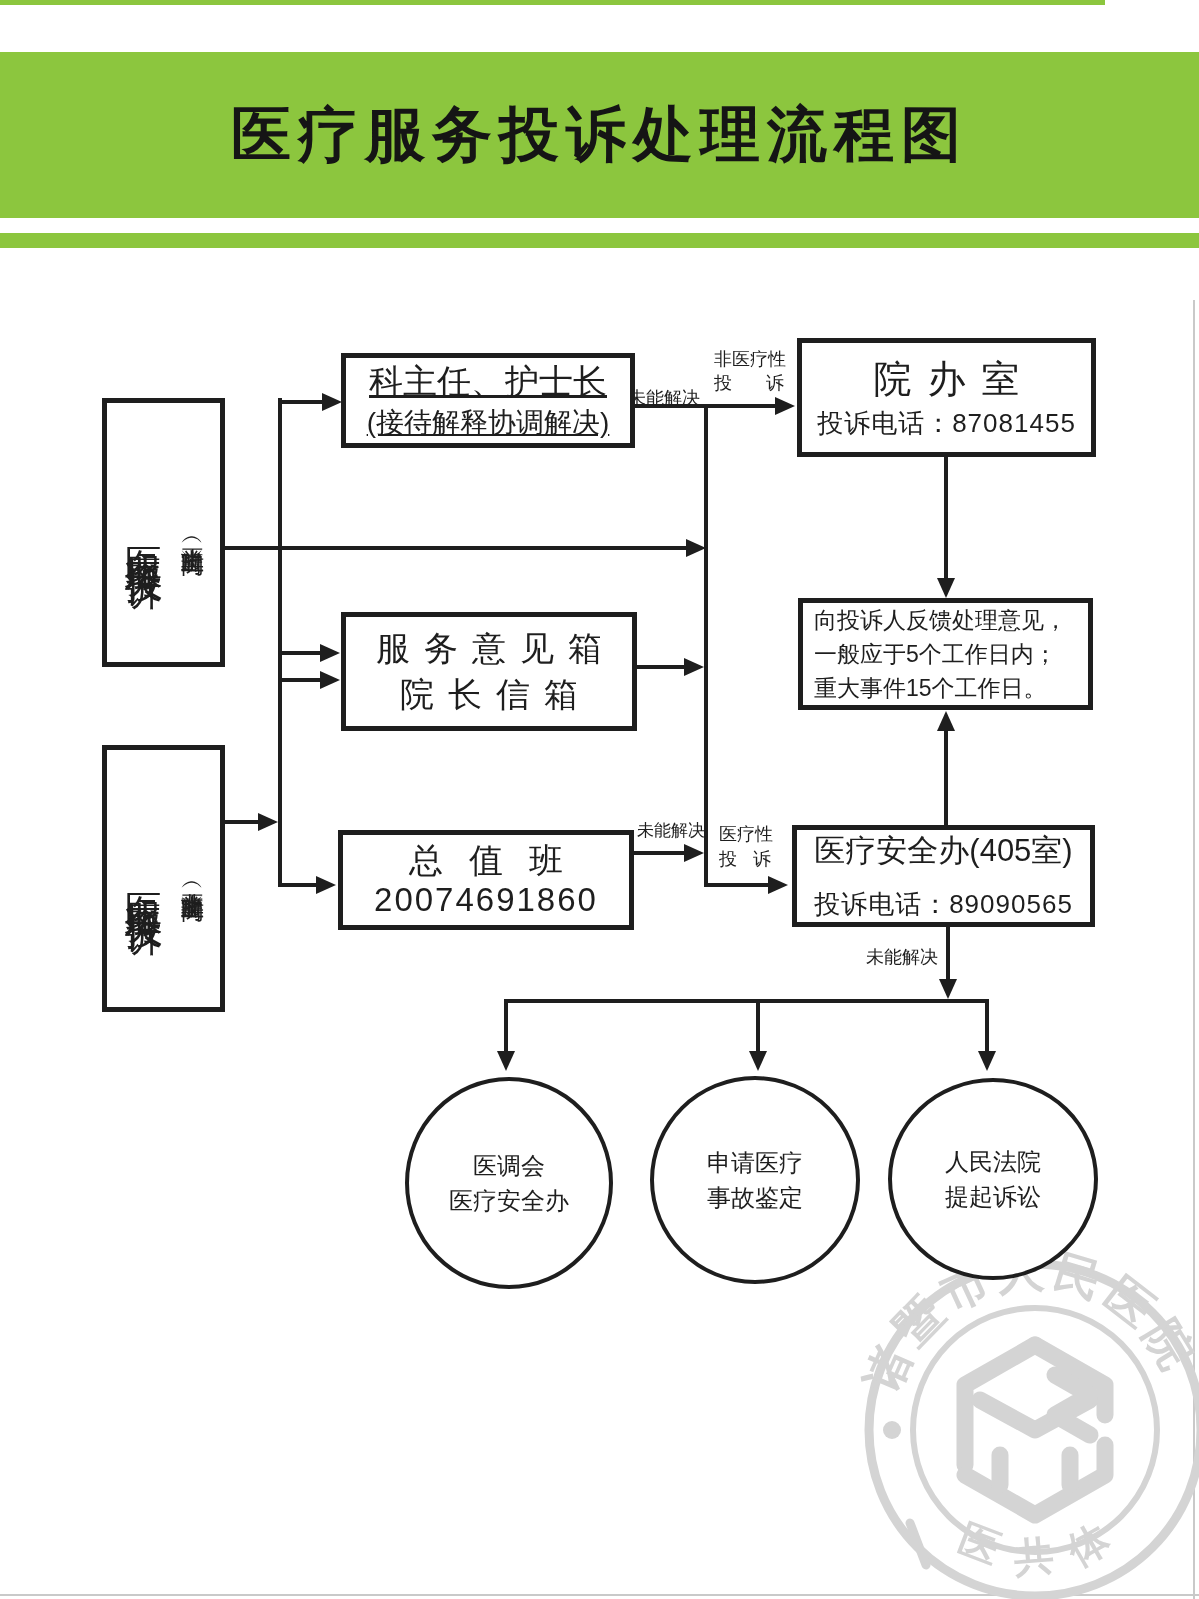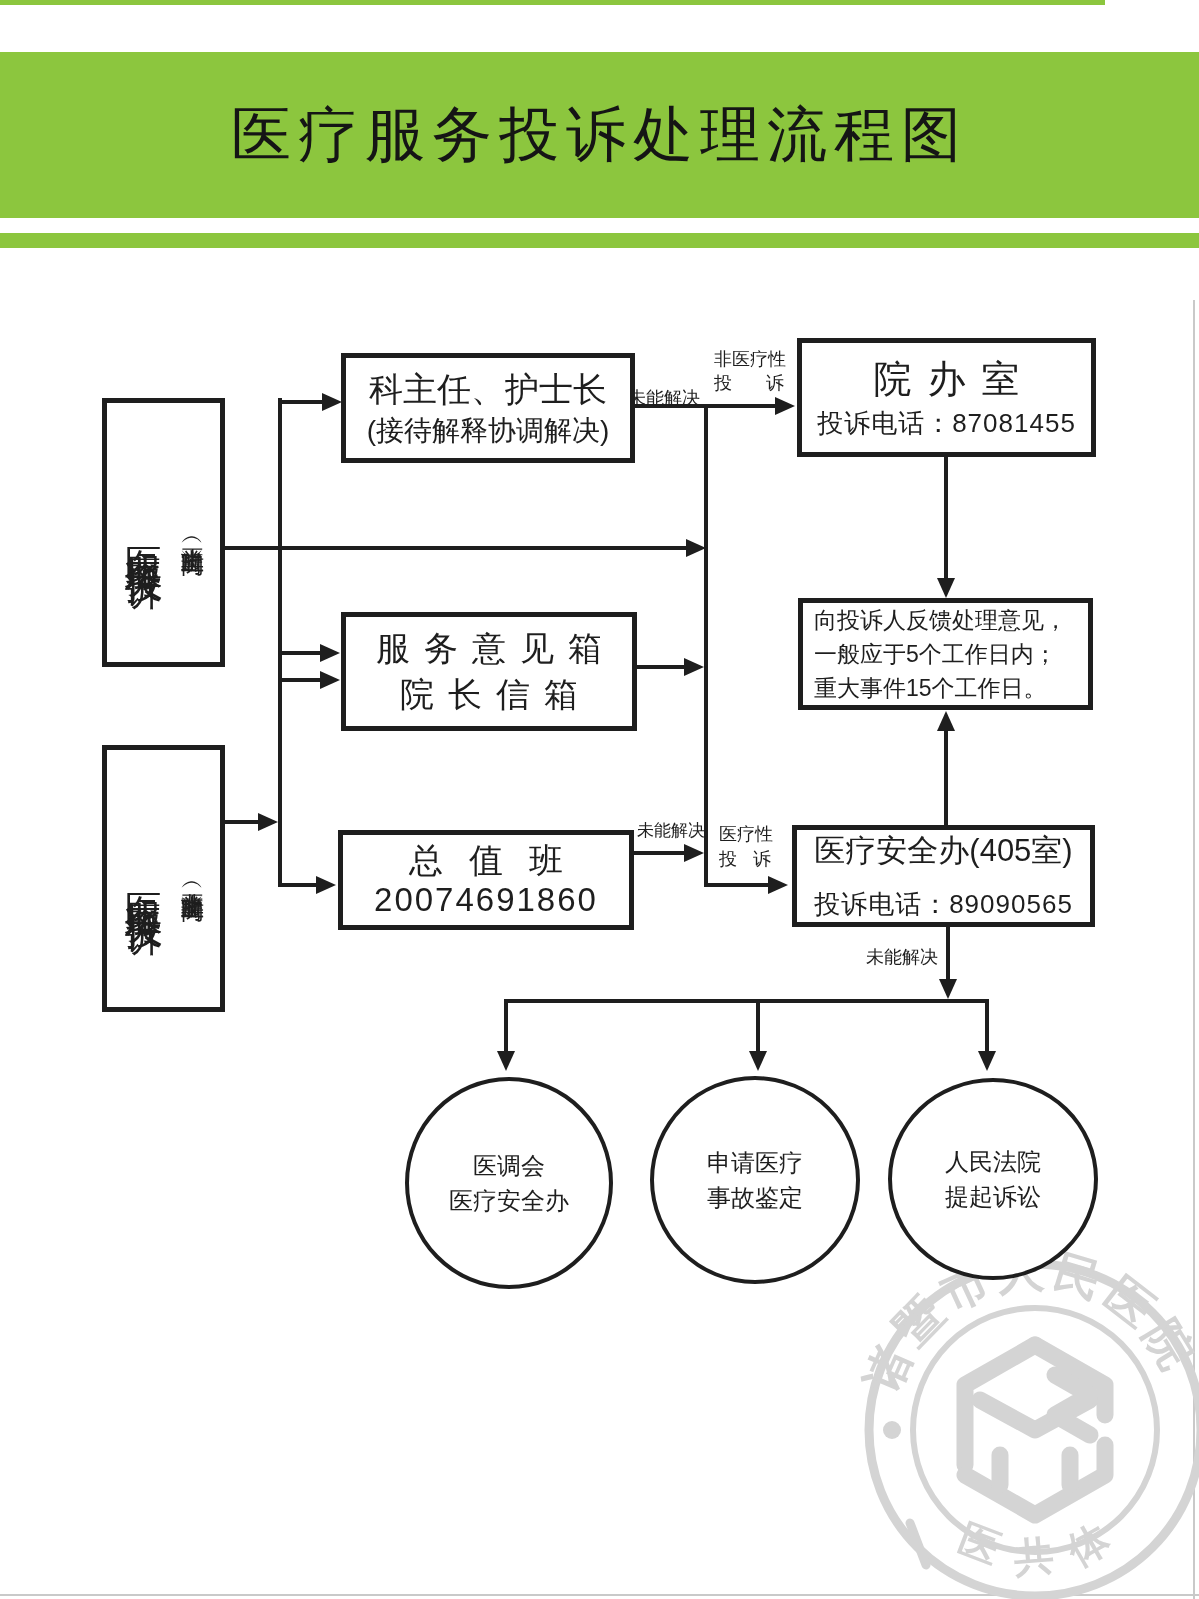--- a/index.html
+++ b/index.html
@@ -4,21 +4,21 @@
 <style>
   html,body{margin:0;padding:0;background:#ffffff;}
   #page{
     position:relative;width:1199px;height:1599px;background:#ffffff;overflow:hidden;
     font-family:"Liberation Sans","DejaVu Sans",sans-serif;color:#1e1e1e;
   }
   
   .top-strip{position:absolute;left:0;top:0;width:1105px;height:5px;background:#8cc63e;}
   .band{position:absolute;left:0;top:52px;width:1199px;height:166px;background:#8cc63e;
         display:flex;align-items:center;justify-content:center;}
-  .band .title{font-size:60px;font-weight:400;letter-spacing:7px;color:#151515;margin-top:0;}
+  .band .title{font-size:60px;font-weight:700;letter-spacing:7px;color:#151515;margin-top:0;}
   .stripe{position:absolute;left:0;top:233px;width:1199px;height:15px;background:#8cc63e;}
   
   .node{position:absolute;border:5px solid #1e1e1e;background:#ffffff;box-sizing:border-box;
         display:flex;flex-direction:column;align-items:center;justify-content:center;text-align:center;}
   .vbox{flex-direction:row;gap:10px;}
   .vmain{writing-mode:vertical-rl;text-orientation:upright;font-size:37px;letter-spacing:5px;font-weight:500;}
   .vparen{writing-mode:vertical-rl;text-orientation:mixed;font-size:23px;letter-spacing:1px;}
   .l-big{font-size:34px;font-weight:500;line-height:1.35;}
   .l-sub{font-size:28px;line-height:1.3;}
   .ls16{letter-spacing:16px;text-indent:16px;}
@@ -60,21 +60,21 @@
 
   <div class="node vbox" style="left:102px;top:398px;width:123px;height:269px;">
     <span class="vmain">医疗服务投诉</span>
     <span class="vparen">（正常上班时间）</span>
   </div>
   <div class="node vbox" style="left:102px;top:745px;width:123px;height:267px;">
     <span class="vmain">医疗服务投诉</span>
     <span class="vparen">（非正常上班时间）</span>
   </div>
 
-  <div class="node" style="left:341px;top:353px;width:294px;height:110px;">
+  <div class="node" style="left:341px;top:353px;width:294px;height:95px;text-decoration:underline;">
     <div class="l-big">科主任、护士长</div>
     <div class="l-sub">(接待解释协调解决)</div>
   </div>
   <div class="node" style="left:341px;top:612px;width:296px;height:119px;">
     <div class="l-big ls14">服务意见箱</div>
     <div class="l-big ls14">院长信箱</div>
   </div>
   <div class="node" style="left:338px;top:830px;width:296px;height:100px;">
     <div class="l-big ls26" style="line-height:1.15;">总值班</div>
     <div class="bignum">20074691860</div>

